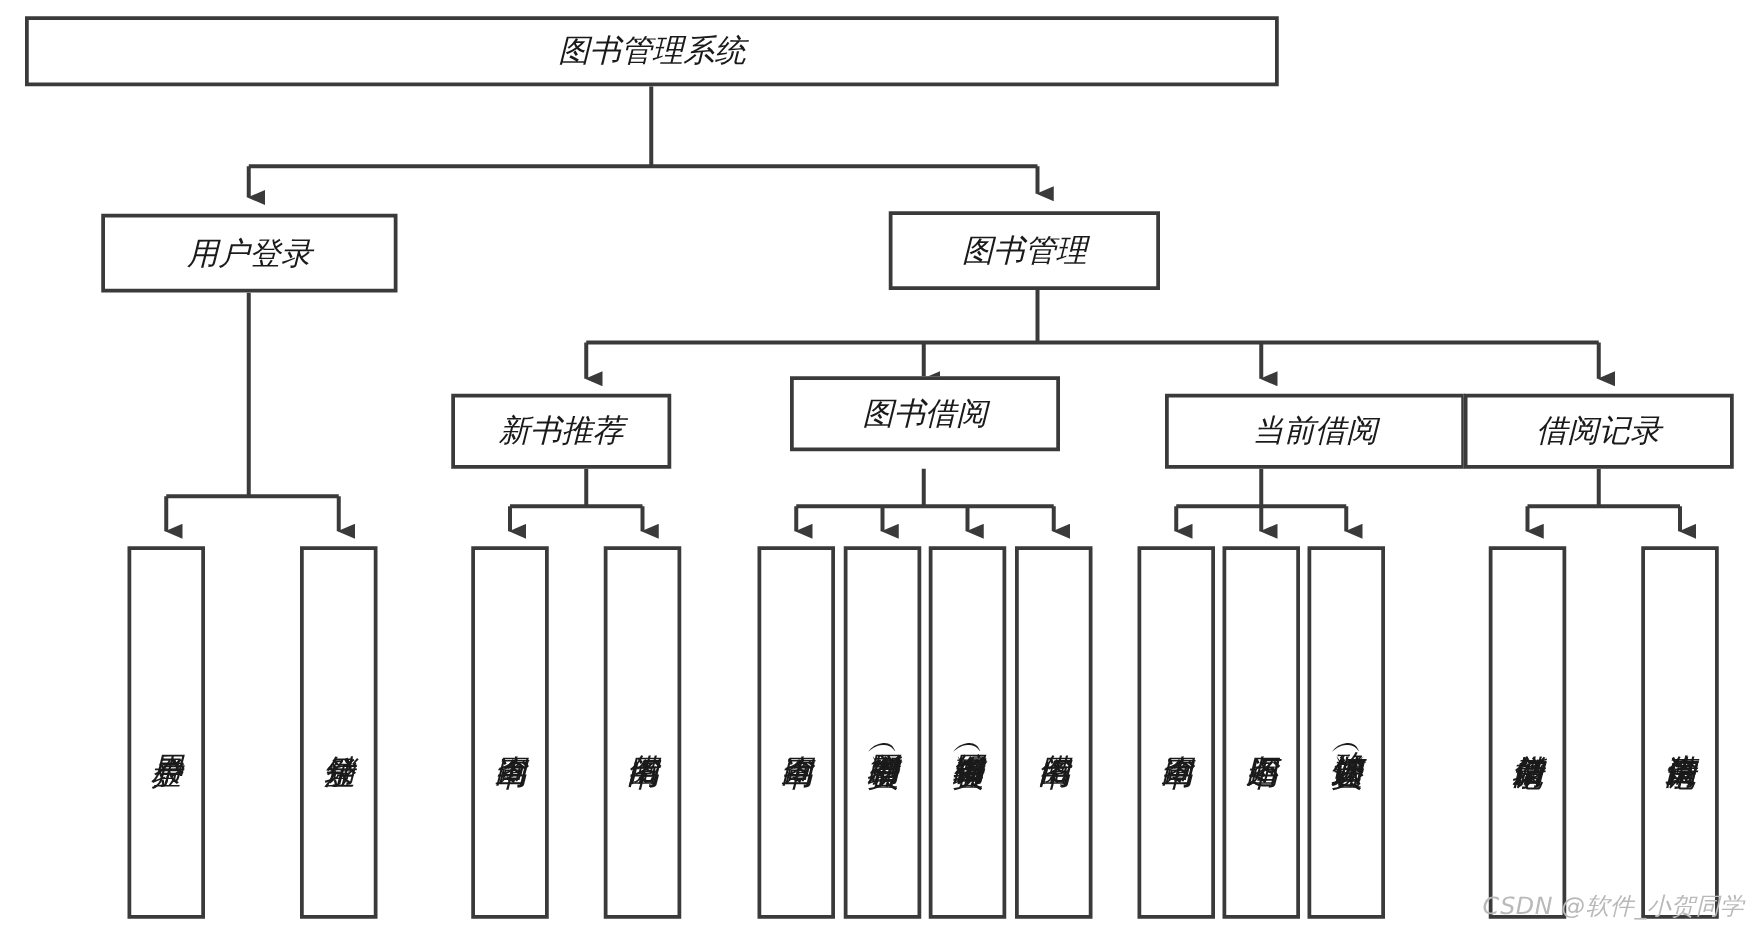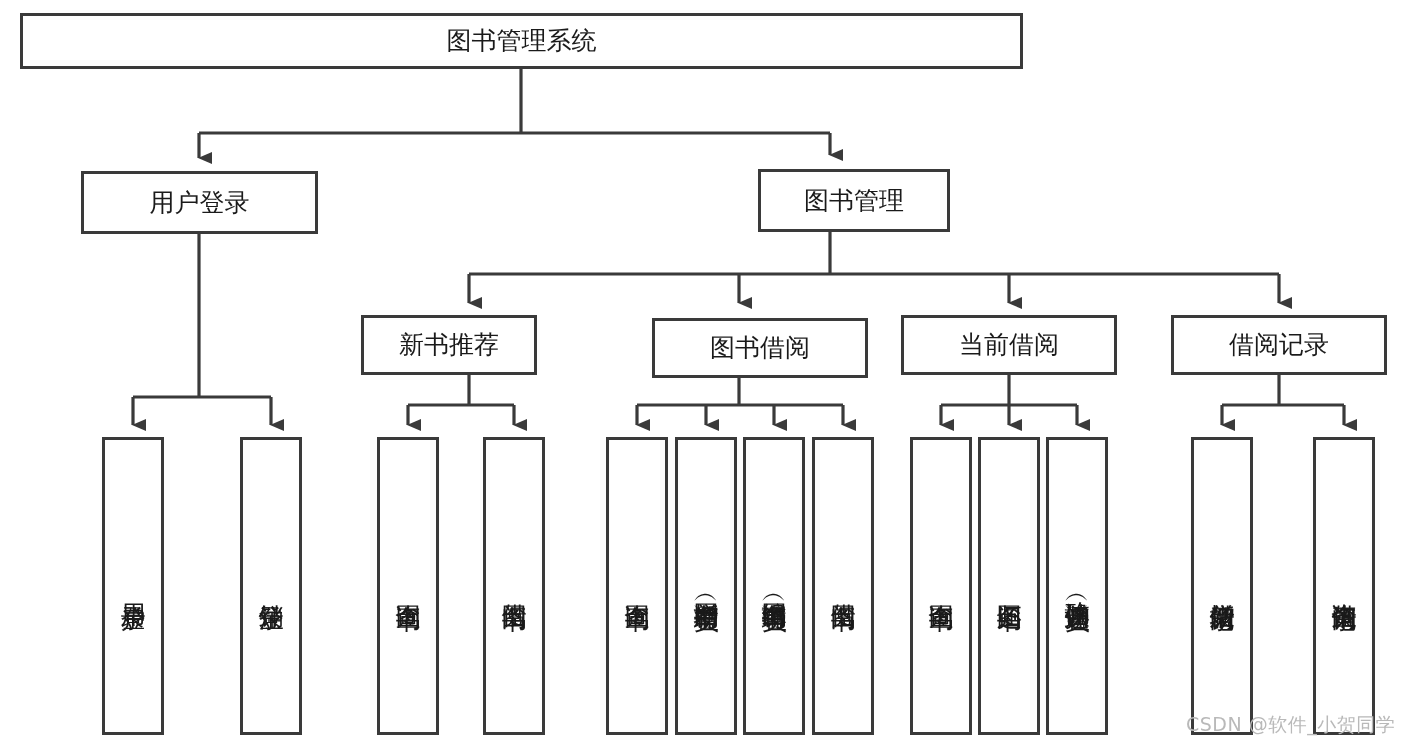--- a/index.html
+++ b/index.html
@@ -11,20 +11,21 @@
     width: 1405px;
     height: 747px;
     font-family: "DejaVu Sans", "Liberation Sans", sans-serif;
     overflow: hidden;
   }
   #diagram-root {
     position: relative;
     width: 1405px;
     height: 747px;
     background: #ffffff;
+    font-style: italic;
   }
   svg.connectors {
     position: absolute;
     left: 0;
     top: 0;
     width: 1405px;
     height: 747px;
     pointer-events: none;
   }
   .node {
@@ -124,31 +125,31 @@
     </g>
   </svg>
 
   <div class="node horizontal" style="left:20px; top:13px; width:1003px; height:56px;">
     <span class="node-label-h">图书管理系统</span>
   </div>
 
   <div class="node horizontal" style="left:81px; top:171px; width:237px; height:63px;">
     <span class="node-label-h">用户登录</span>
   </div>
-  <div class="node horizontal" style="left:711px; top:169px; width:192px; height:63px;margin-left:47px;">
+  <div class="node horizontal" style="left:711px; top:169px; width:217px; height:63px;">
     <span class="node-label-h">图书管理</span>
   </div>
 
   <div class="node horizontal" style="left:361px; top:315px; width:176px; height:60px;">
     <span class="node-label-h">新书推荐</span>
   </div>
-  <div class="node horizontal" style="left:632px; top:318px; width:216px; height:60px;margin-left:20px;">
+  <div class="node horizontal" style="left:632px; top:301px; width:216px; height:60px;">
     <span class="node-label-h">图书借阅</span>
   </div>
-  <div class="node horizontal" style="left:901px; top:315px; width:216px; height:60px;">
+  <div class="node horizontal" style="left:932px; top:315px; width:240px; height:60px;">
     <span class="node-label-h">当前借阅</span>
   </div>
   <div class="node horizontal" style="left:1171px; top:315px; width:216px; height:60px;align-items:center;">
     <span class="node-label-h">借阅记录</span>
   </div>
 
   <div class="node vertical" style="left:102px; top:437px; width:62px; height:298px;">
     <span class="node-label-v">用户登录</span>
   </div>
   <div class="node vertical" style="left:240px; top:437px; width:62px; height:298px;">

